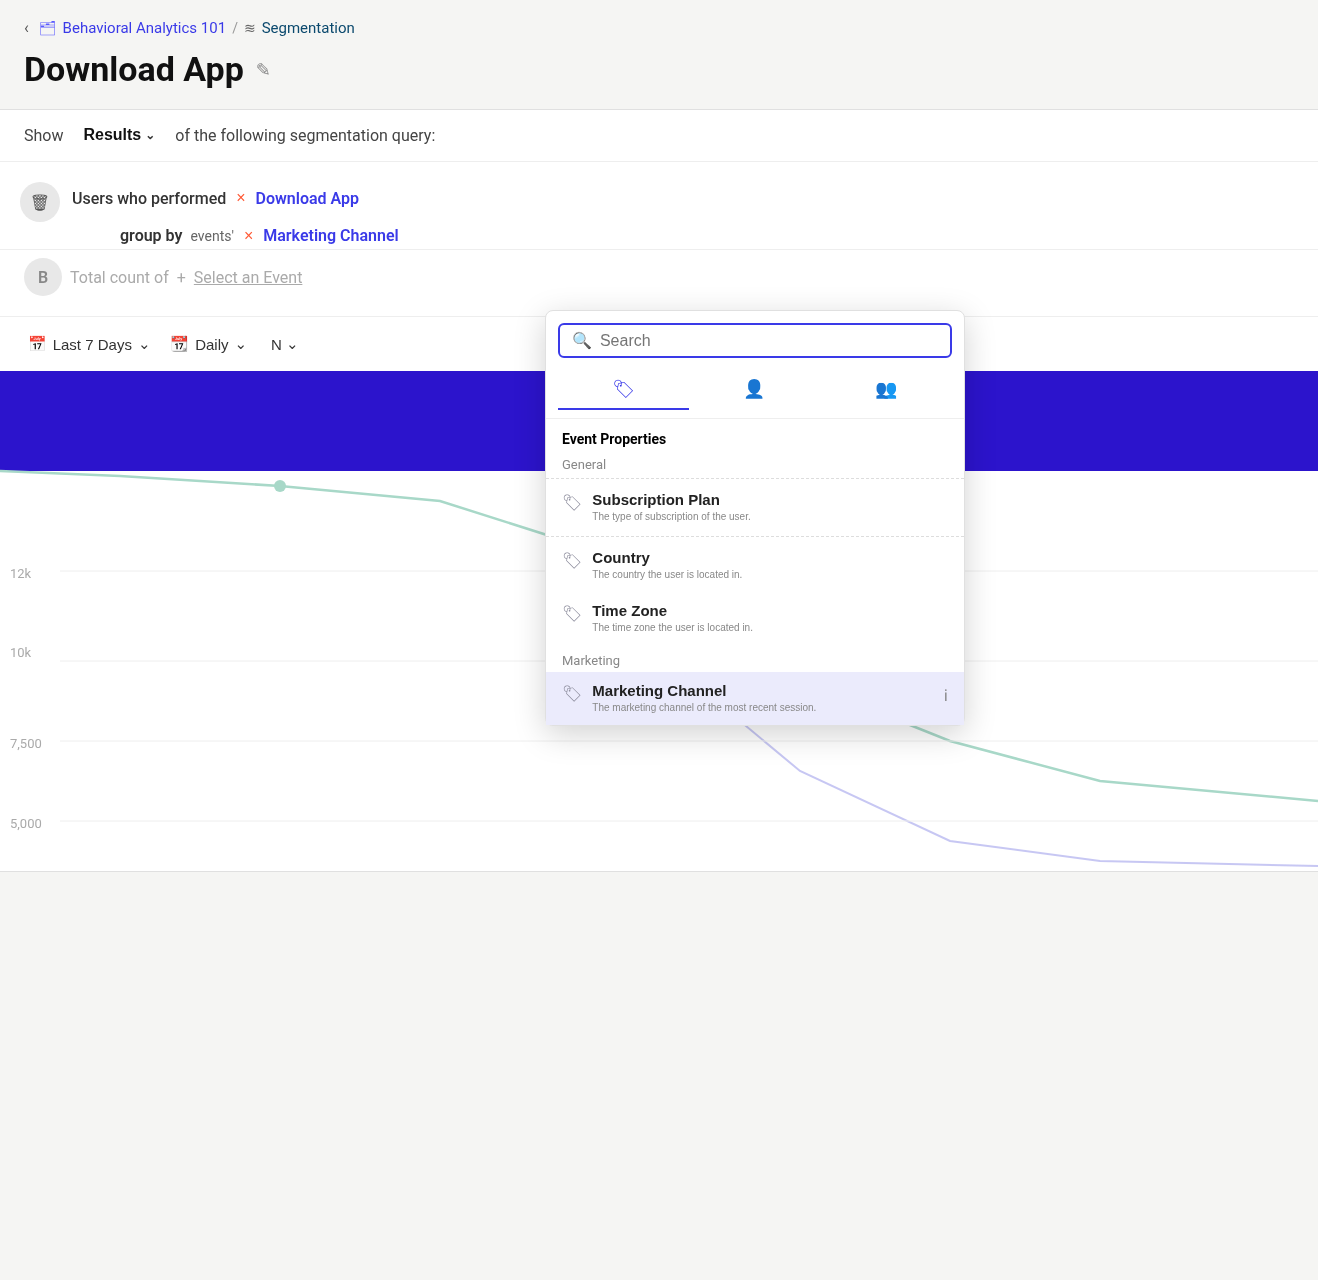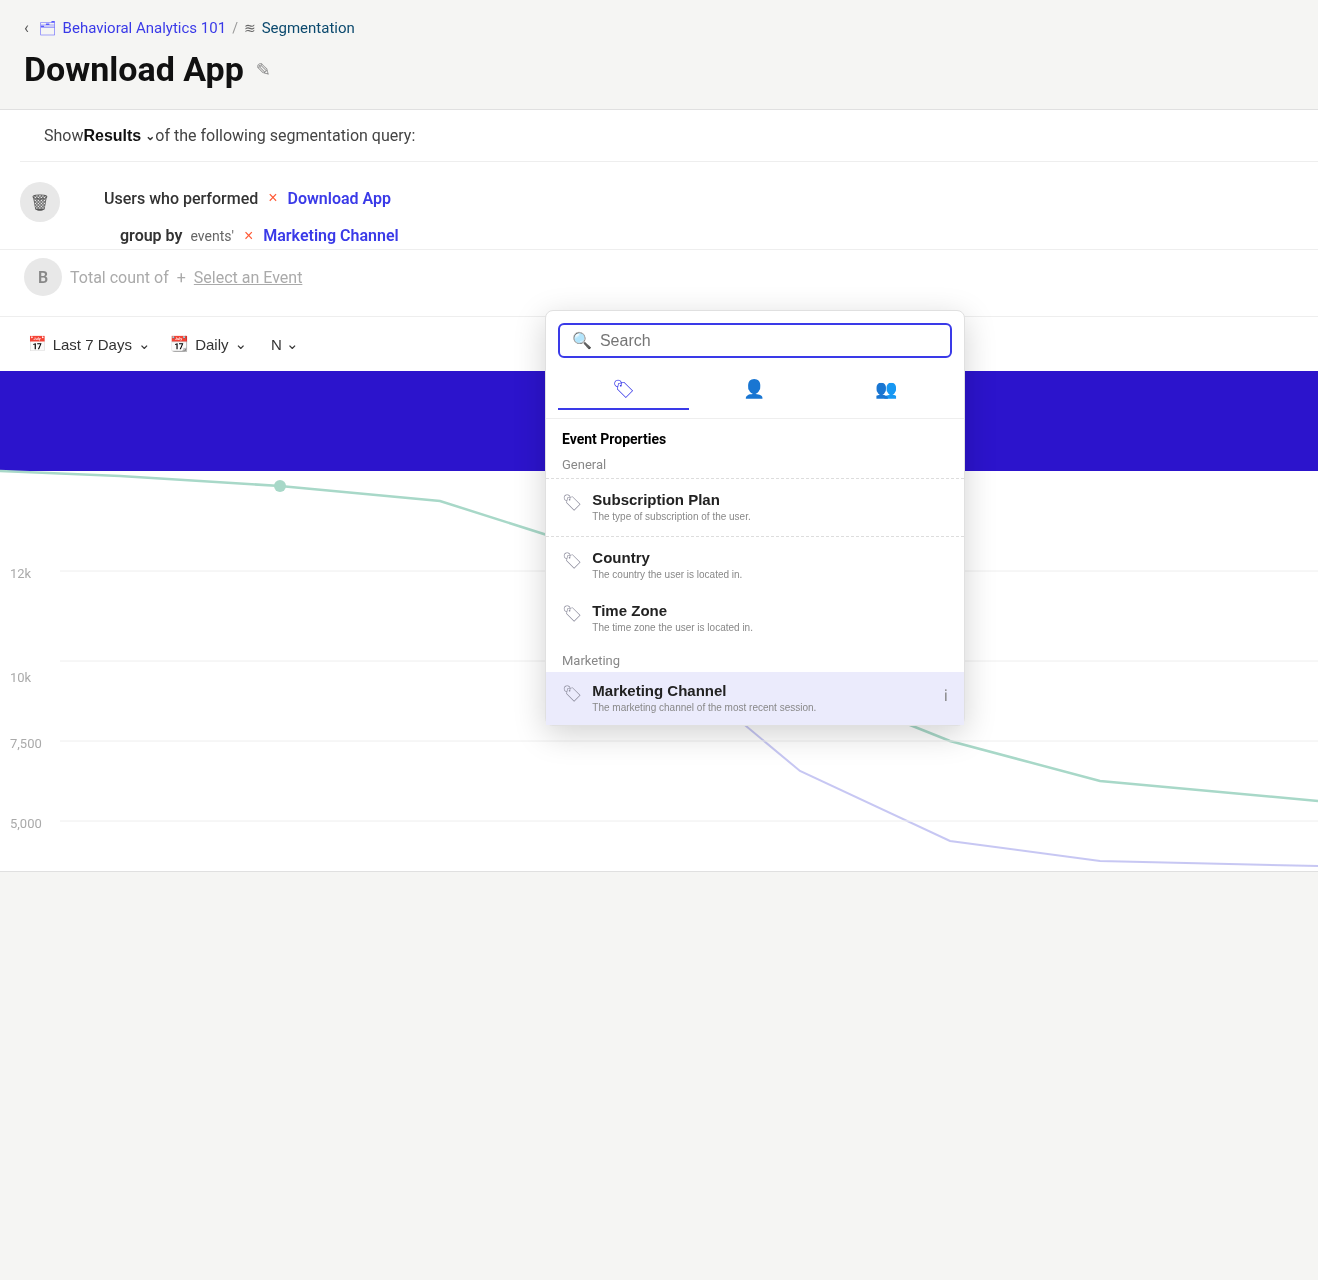--- a/index.html
+++ b/index.html
@@ -76,27 +76,26 @@
     .main-card {
       background: #fff;
       margin: 0 0 0 0;
       border-top: 1px solid #e0e0e0;
       border-bottom: 1px solid #e0e0e0;
     }
 
     
     .show-bar {
       display: flex;
-      align-items: center;
+      align-items: flex-start;
       padding: 16px 24px;
-      gap: 0;
+      gap: 20px;
       font-size: 16px;
       color: #444;
       border-bottom: 1px solid #eee;
-      margin-left: 20px;
     }
     .show-results-btn {
       display: flex;
       align-items: center;
       gap: 4px;
       font-weight: 700;
       font-size: 16px;
       color: #111;
       cursor: pointer;
       background: none;
@@ -113,21 +112,21 @@
 
     
     .query-section {
       padding: 12px 0 12px 0;
       position: relative;
     }
 
     .query-row {
       display: flex;
       align-items: center;
-      padding: 8px 24px 8px 104px;
+      padding: 8px 24px 8px 72px;
       gap: 8px;
       min-height: 48px;
     }
 
     .trash-btn {
       position: absolute;
       left: 20px;
       top: 20px;
       width: 40px;
       height: 40px;
@@ -514,21 +513,21 @@
 
         <polyline points="550,165 680,300 800,400 950,470 1100,490 1318,495" fill="none" stroke="#9090e8" stroke-width="2" opacity="0.5"></polyline>
 
         <line x1="60" y1="200" x2="1318" y2="200" stroke="#eee" stroke-width="1"></line>
         <line x1="60" y1="290" x2="1318" y2="290" stroke="#eee" stroke-width="1"></line>
         <line x1="60" y1="370" x2="1318" y2="370" stroke="#eee" stroke-width="1"></line>
         <line x1="60" y1="450" x2="1318" y2="450" stroke="#eee" stroke-width="1"></line>
       </svg>
 
       <span class="y-label" style="top: 195px;">12k</span>
-      <span class="y-label" style="top: 299px;">10k</span>
+      <span class="y-label" style="top: 274px;">10k</span>
       <span class="y-label" style="top: 365px;">7,500</span>
       <span class="y-label" style="top: 445px;">5,000</span>
     </div>
 
   </div>
 
   <div class="dropdown-overlay">
 
     <div class="dropdown-search-row">
       <div class="search-input-wrapper">

